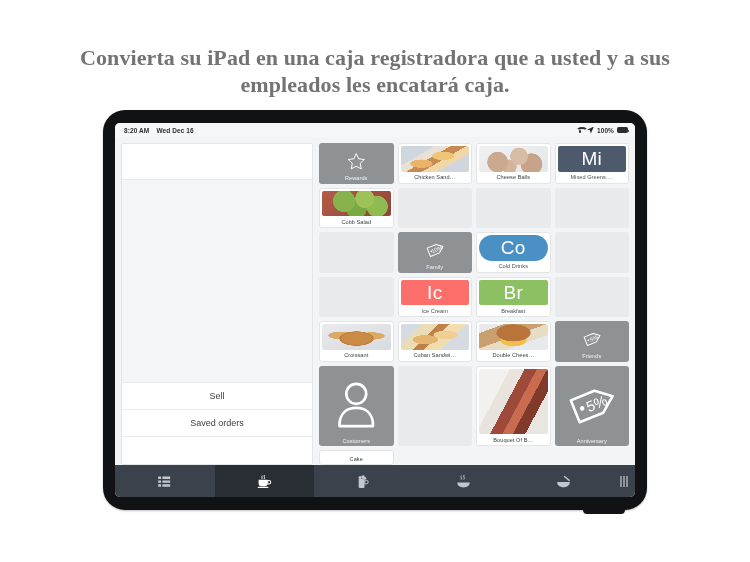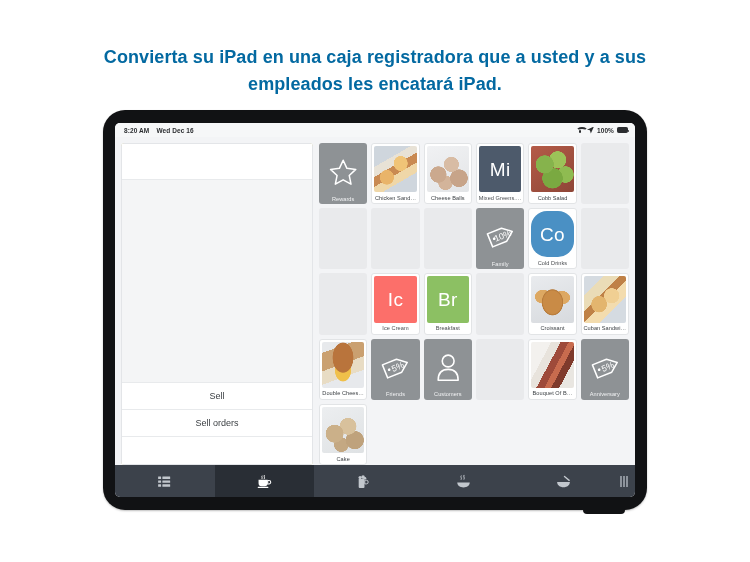--- a/index.html
+++ b/index.html
@@ -10,25 +10,26 @@
     overflow: hidden;
   }
 
   
   .headline {
     width: 750px;
     padding: 44px 30px 0 30px;
     text-align: center;
   }
   .headline-line {
-    color: #0369a1;
+    color: #737373;
     font-weight: bold;
-    font-size: 18px;
+    font-size: 22px;
     line-height: 27px;
     letter-spacing: 0.1px;
+    font-family: Liberation Serif, serif;
   }
 
   
   .device-wrap {
     position: relative;
     width: 750px;
     height: 430px;
   }
   .device {
     position: absolute;
@@ -133,21 +134,21 @@
     border-top: 1px solid #e8eaec;
     background: #ffffff;
     flex: none;
   }
   .order-footer { height: 28px; background: #ffffff; border-top: 1px solid #e8eaec; flex: none; }
 
   
   .grid-panel {
     flex: 1;
     display: grid;
-    grid-template-columns: repeat(6, 1fr);
+    grid-template-columns: repeat(4, 1fr);
     grid-template-rows: repeat(5, 1fr);
     gap: 4px;
     padding-right: 1px;
     overflow: hidden;
   }
   .tile {
     position: relative;
     border-radius: 3px;
     overflow: hidden;
     display: flex;
@@ -252,21 +253,21 @@
     gap: 1.6px;
   }
   .tab-grip i { width: 1.4px; height: 11px; background: #8d939b; display: block; }
   .tabbar-wrap { position: relative; flex: none; }
 </style>
 </head>
 <body>
 
 <div class="headline">
   <div class="headline-line">Convierta su iPad en una caja registradora que a usted y a sus</div>
-  <div class="headline-line">empleados les encatará iPad.</div>
+  <div class="headline-line">empleados les encatará caja.</div>
 </div>
 
 <div class="device-wrap">
   <div class="device">
     <div class="screen">
 
       <div class="statusbar">
         <div class="sb-left">
           <span>8:20 AM</span>
           <span>Wed Dec 16</span>
@@ -278,21 +279,21 @@
           <span class="ico-batt"></span>
         </div>
       </div>
 
       <div class="pos-body">
 
         <div class="order-panel">
           <div class="order-header"></div>
           <div class="order-list"></div>
           <div class="order-action">Sell</div>
-          <div class="order-action">Sell orders</div>
+          <div class="order-action">Saved orders</div>
           <div class="order-footer"></div>
         </div>
 
         <div class="grid-panel" id="grid-panel">
             <div class="tile grayfn" style="background: rgb(142, 146, 149);">
               <div class="tile-art" style="padding: 5px 5px 0px;">
                 <svg viewBox="0 0 48 48" class="svgicon">
                   <path d="M24 11 L28.7 21.2 L39.8 22.5 L31.6 30.1 L33.8 41 L24 35.6 L14.2 41 L16.4 30.1 L8.2 22.5 L19.3 21.2 Z" fill="none" stroke="#ffffff" stroke-width="1.9" stroke-linejoin="round"></path>
                 </svg>
               </div>

